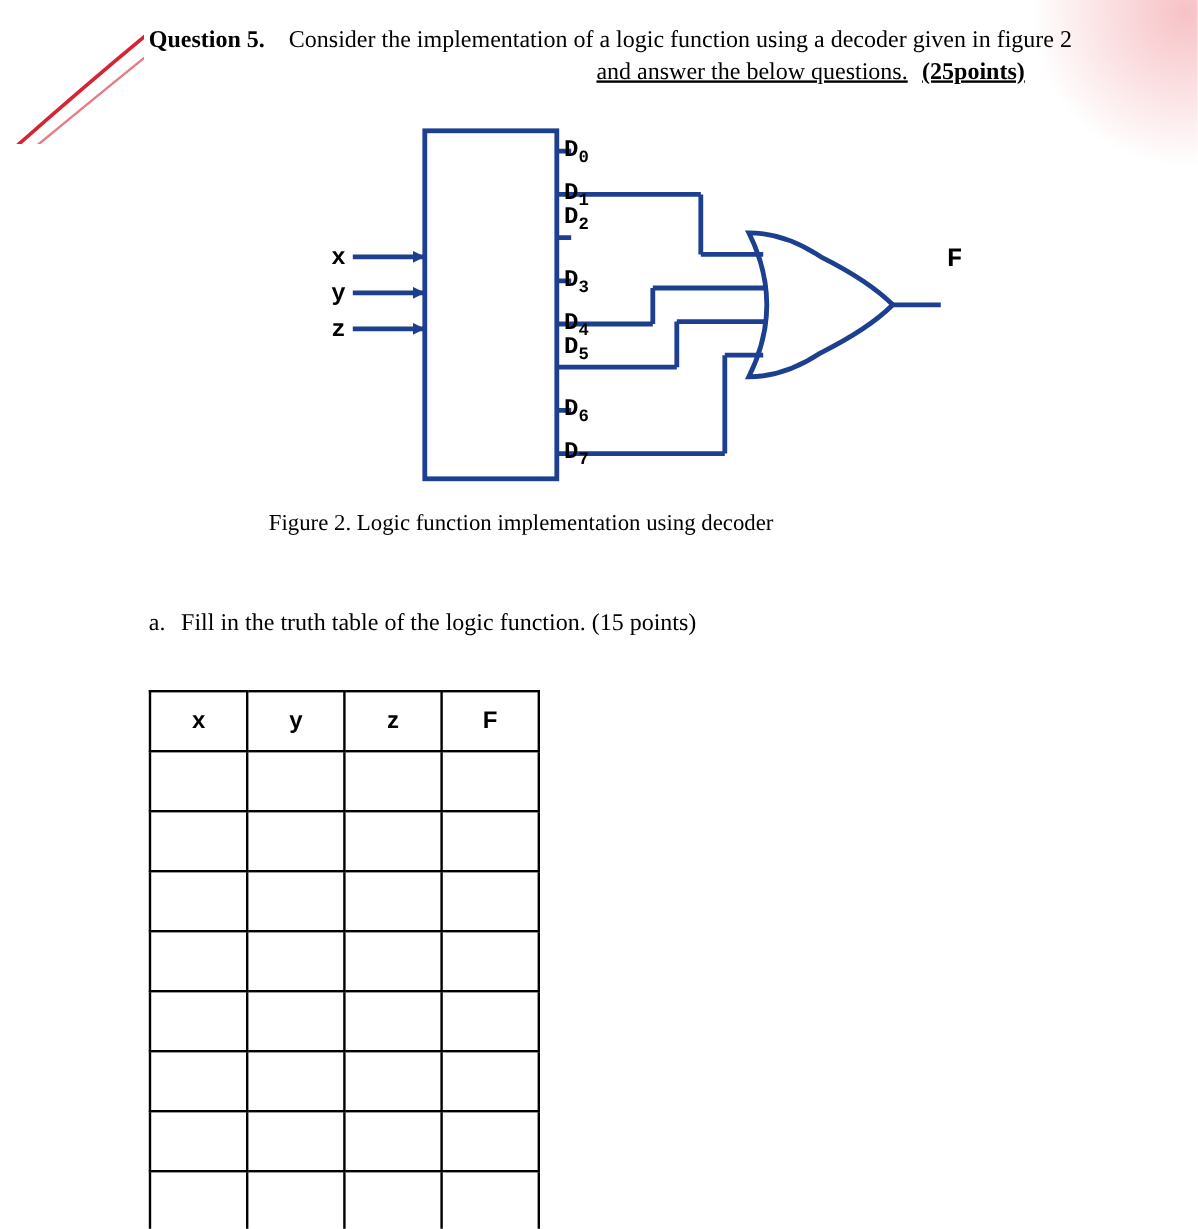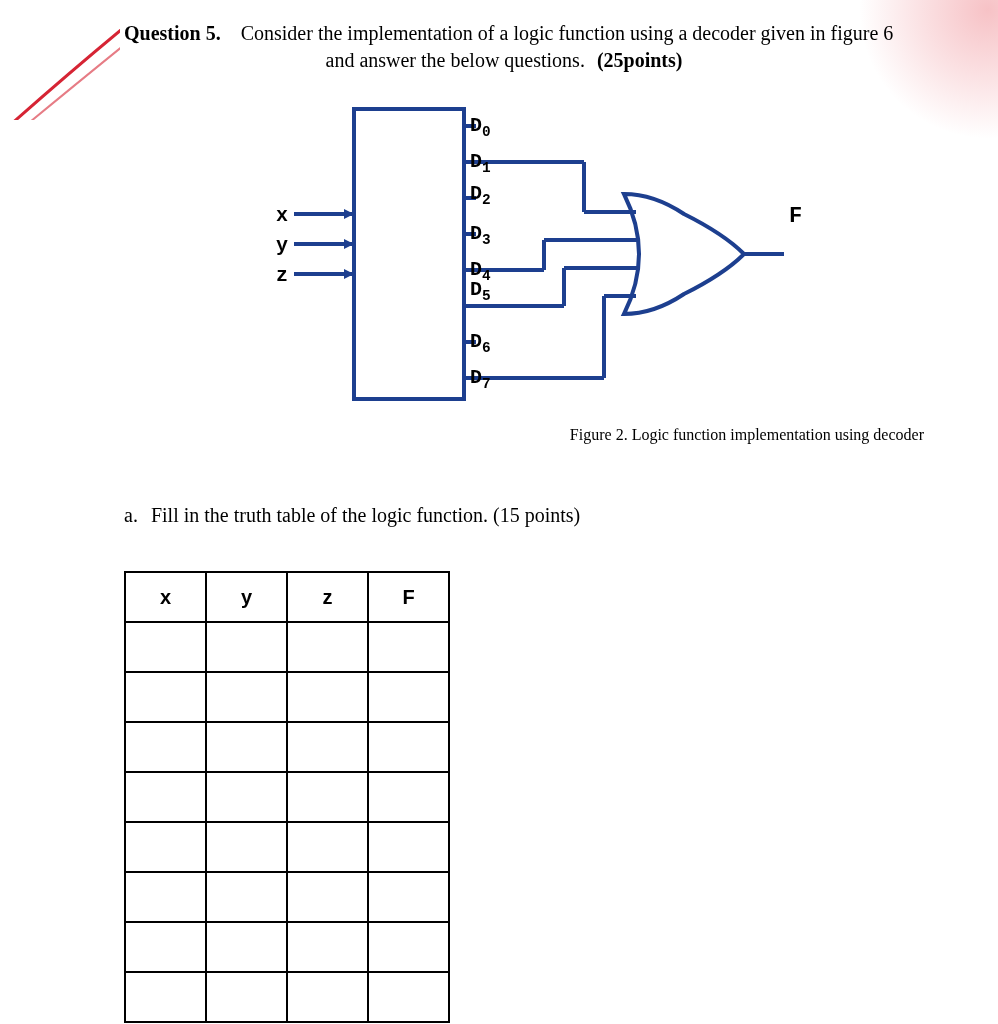--- a/index.html
+++ b/index.html
@@ -38,37 +38,38 @@
     left: 124px;
     width: 800px;
   }
   .q-header-line {
     line-height: 1.35;
   }
   .q-header-line .qnum { font-weight: bold; text-align: center; }
   .q-header-line2 {
     line-height: 1.35;
     display: flex;
-    justify-content: center;
+    justify-content: flex-end;
     width: 700px;
     margin-left: 30px;
+    text-decoration: underline;
   }
   .q-header-line2 .pts { font-weight: bold; margin-left: 12px; }
   .diagram-wrap {
     position: relative;
     margin-top: 30px;
     margin-left: 130px;
     width: 560px;
     height: 330px;
   }
   .caption {
-    text-align: right;
+    text-align: left;
     margin-top: -8px;
     margin-left: 100px;
-    font-size: 16px;
+    font-size: 19px;
   }
   .part-a {
     margin-top: 60px;
     font-size: 20px;
   }
   .part-a .plabel { margin-right: 8px; }
   table.truth {
     border-collapse: collapse;
     margin-top: 44px;
     margin-left: 0;
@@ -97,21 +98,21 @@
 <div class="corner-swoosh"></div>
 <svg class="corner-arc" viewBox="0 0 120 120">
   <path d="M -40 170 Q 70 70 170 -10" stroke="#d62434" stroke-width="3" fill="none" stroke-linecap="round"></path>
   <path d="M -40 180 Q 80 80 180 0" stroke="#d62434" stroke-width="2" fill="none" stroke-linecap="round" opacity="0.6"></path>
 </svg>
 
 <div class="content">
 
   <div class="q-header-line">
     <span class="qnum">Question 5.</span>
-    &nbsp;&nbsp;&nbsp;<span>Consider the implementation of a logic function using a decoder given in figure 6</span>
+    &nbsp;&nbsp;&nbsp;<span>Consider the implementation of a logic function using a decoder given in figure 2</span>
   </div>
   <div class="q-header-line2">
     <span>and answer the below questions.</span>
     <span class="pts">(25points)</span>
   </div>
 
   <div class="diagram-wrap">
     <svg width="560" height="310" viewBox="0 0 560 310">
       <defs>
         <marker id="arrB" markerWidth="12" markerHeight="12" refX="10" refY="5" orient="auto" markerUnits="userSpaceOnUse">
@@ -163,21 +164,21 @@
     
     <span class="dlabel" style="position:absolute;left:22px;top:100px;">x</span>
     <span class="dlabel" style="position:absolute;left:22px;top:130px;">y</span>
     <span class="dlabel" style="position:absolute;left:22px;top:160px;">z</span>
 
     <span class="dlabel" style="position:absolute;left:535px;top:100px;font-size:22px;">F</span>
 
     
     <span class="dlabel" style="position:absolute;left:216px;top:10px;"><span>D</span><sub>0</sub></span>
     <span class="dlabel" style="position:absolute;left:216px;top:46px;"><span>D</span><sub>1</sub></span>
-    <span class="dlabel" style="position:absolute;left:216px;top:78px;text-align:right;"><span>D</span><sub>2</sub></span>
+    <span class="dlabel" style="position:absolute;left:216px;top:66px;text-align:right;"><span>D</span><sub>2</sub></span>
     <span class="dlabel" style="position:absolute;left:216px;top:118px;"><span>D</span><sub>3</sub></span>
     <span class="dlabel" style="position:absolute;left:216px;top:154px;"><span>D</span><sub>4</sub></span>
     <span class="dlabel" style="position:absolute;left:216px;top:174px;text-align:right;"><span>D</span><sub>5</sub></span>
     <span class="dlabel" style="position:absolute;left:216px;top:226px;"><span>D</span><sub>6</sub></span>
     <span class="dlabel" style="position:absolute;left:216px;top:262px;"><span>D</span><sub>7</sub></span>
   </div>
 
   <div class="caption">Figure 2. Logic function implementation using decoder</div>
 
   <div class="part-a">

